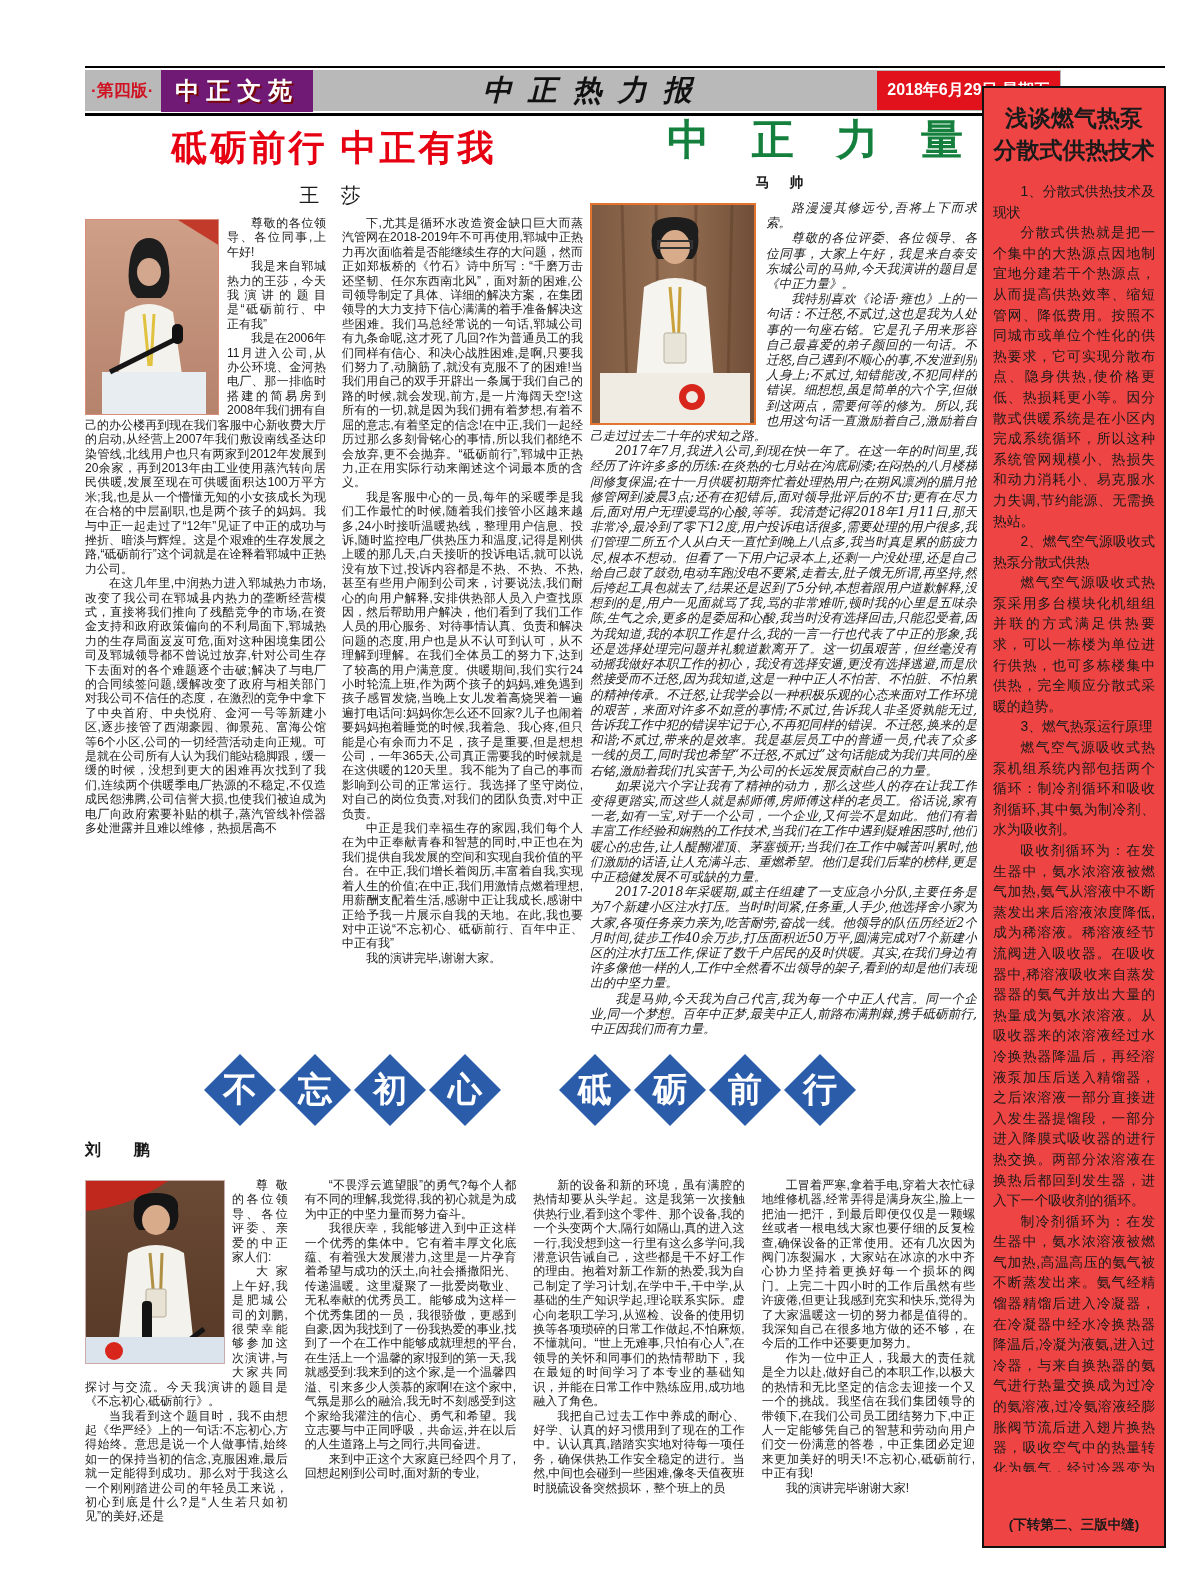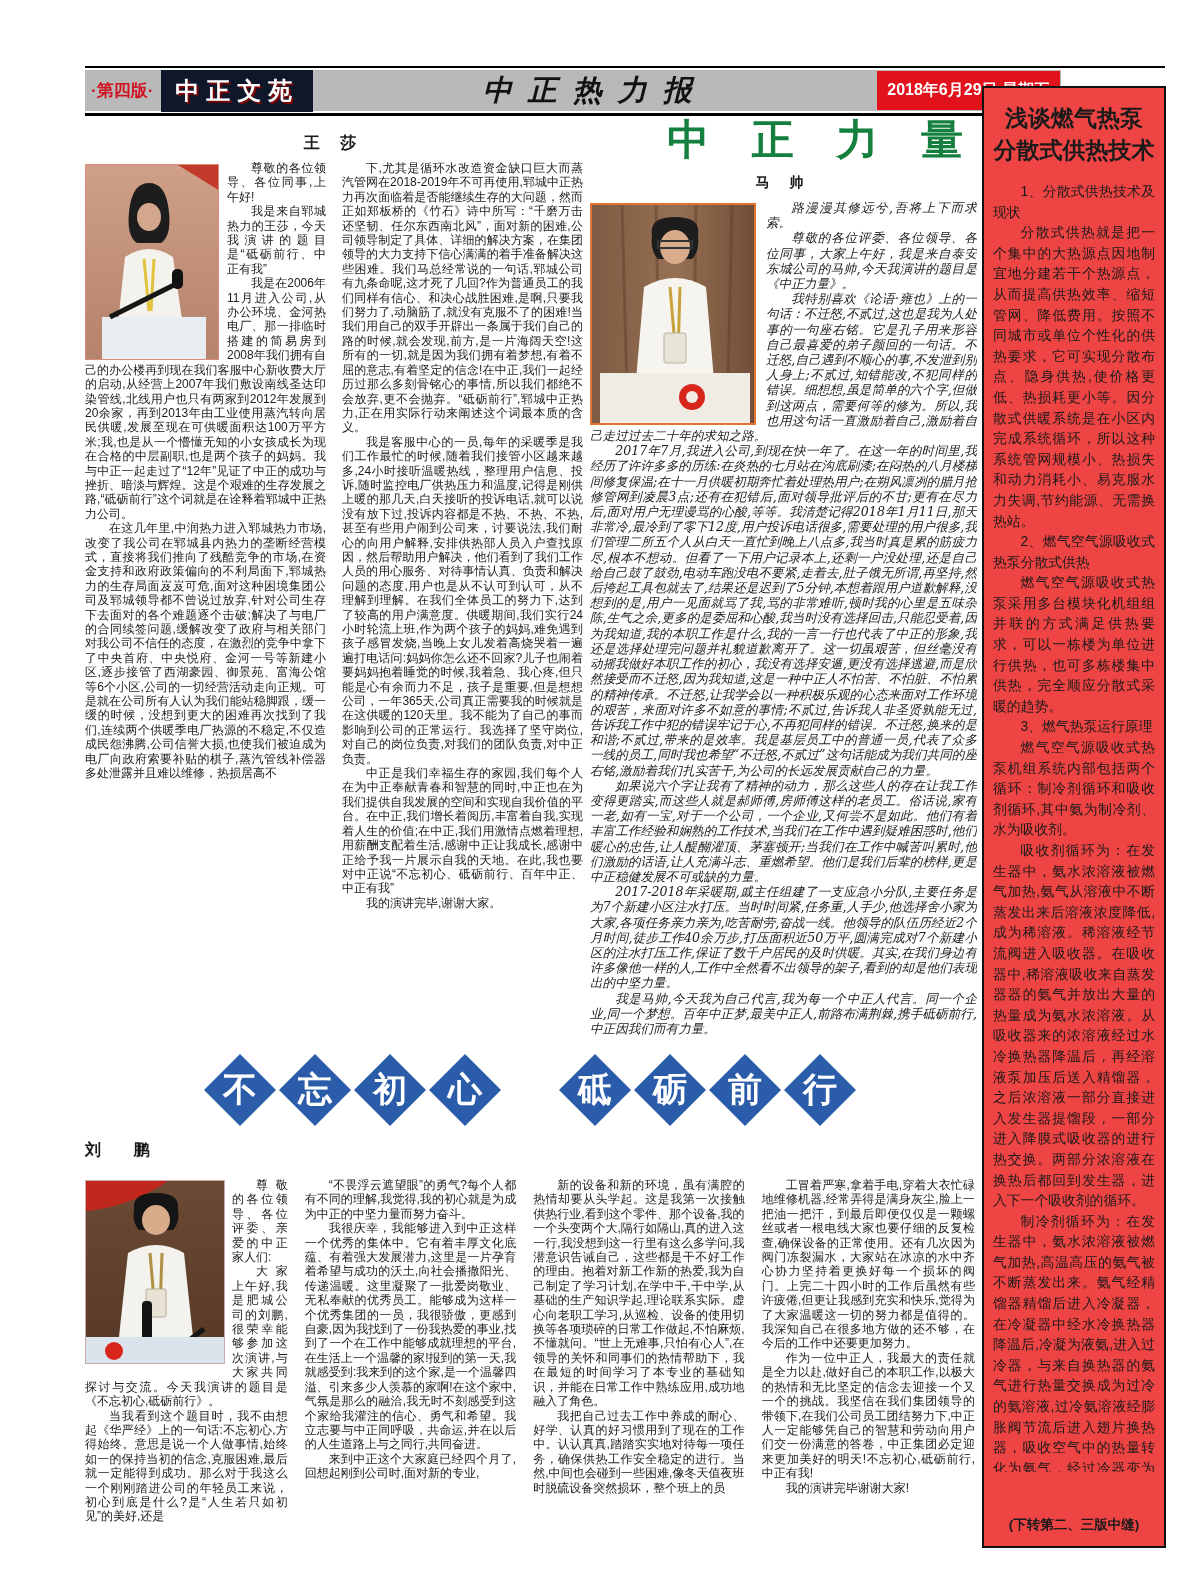--- a/index.html
+++ b/index.html
@@ -13,41 +13,41 @@
   .hline { position:absolute; background:#000; }
   #line-top    { left:85px; top:66px;  width:1080px; height:2px; }
   #line-bottom { left:85px; top:113px; width:1080px; height:3px; }
 
   #header-bar {
     position:absolute; left:85px; top:70px; width:976px; height:41px;
     background:#b9b9b9; display:flex; align-items:center;
   }
   .edition { color:#cf1322; font-weight:bold; font-size:17px; padding:0 8px 0 6px; white-space:nowrap; }
   .column-box {
-    background:#0f172a; color:#fff; font-weight:bold; font-size:24px;
+    background:#701a75; color:#fff; font-weight:bold; font-size:24px;
     padding:5px 14px; letter-spacing:7px; white-space:nowrap;
     text-shadow:2px 2px 0 #7a0606;
   }
   .masthead {
     flex:1; text-align:center; font-family:"DejaVu Serif","Liberation Serif",serif;
     font-weight:bold; font-style:italic; font-size:29px; letter-spacing:16px; color:#111;
     white-space:nowrap;
   }
   .date-box {
     background:#e2121c; color:#fff; font-weight:bold; font-size:16px;
     padding:9px 10px; margin-right:1px; white-space:nowrap;
   }
 
   p { margin:0; text-indent:2em; }
   .col { text-align:justify; font-size:12px; line-height:14.4px; }
 
   
   .article-left { position:absolute; left:85px; top:124px; width:498px; }
   .al-title { text-align:center; color:#e60012; font-size:36px; font-weight:bold; letter-spacing:3px; margin:0; white-space:nowrap; }
-  .al-author { text-align:center; font-size:16px; font-weight:bold; letter-spacing:8px; margin:9px 0 7px; }
+  .al-author { text-align:center; font-size:20px; font-weight:normal; letter-spacing:8px; margin:9px 0 7px; }
   .al-body { display:flex; gap:16px; height:852px; overflow:hidden; }
   .al-col { width:241px; }
   .photo { overflow:hidden; }
   .photo1 { float:left; width:134px; height:196px; margin:3px 8px 2px 0; border:1px solid #d98c7a; }
 
   
   .article-mid { position:absolute; left:590px; top:112px; width:387px; }
   .am-title {
     text-align:right; color:#15803d; font-size:42px; font-weight:bold;
     letter-spacing:14px; font-family:"DejaVu Serif","Liberation Serif",serif; margin:0; white-space:nowrap;
@@ -91,20 +91,21 @@
 <div class="hline" id="line-top"></div>
 <div id="header-bar">
   <span class="edition">·第四版·</span>
   <span class="column-box">中正文苑</span>
   <span class="masthead">中正热力报</span>
   <span class="date-box">2018年6月29日 星期五</span>
 </div>
 <div class="hline" id="line-bottom"></div>
 
 <div class="article-left">
+  <h1 class="al-title">砥砺前行  中正有我</h1>
   <div class="al-author">王 莎</div>
   <div class="al-body">
     <div class="col al-col">
       <div class="photo photo1">
         <svg viewBox="0 0 134 196" width="134" height="196" preserveAspectRatio="none">
           <defs>
             <linearGradient id="bg1" x1="0" y1="0" x2="0" y2="1">
               <stop offset="0" stop-color="#cf9f87"></stop>
                 <stop offset="1" stop-color="#b5826c"></stop>
             </linearGradient>

